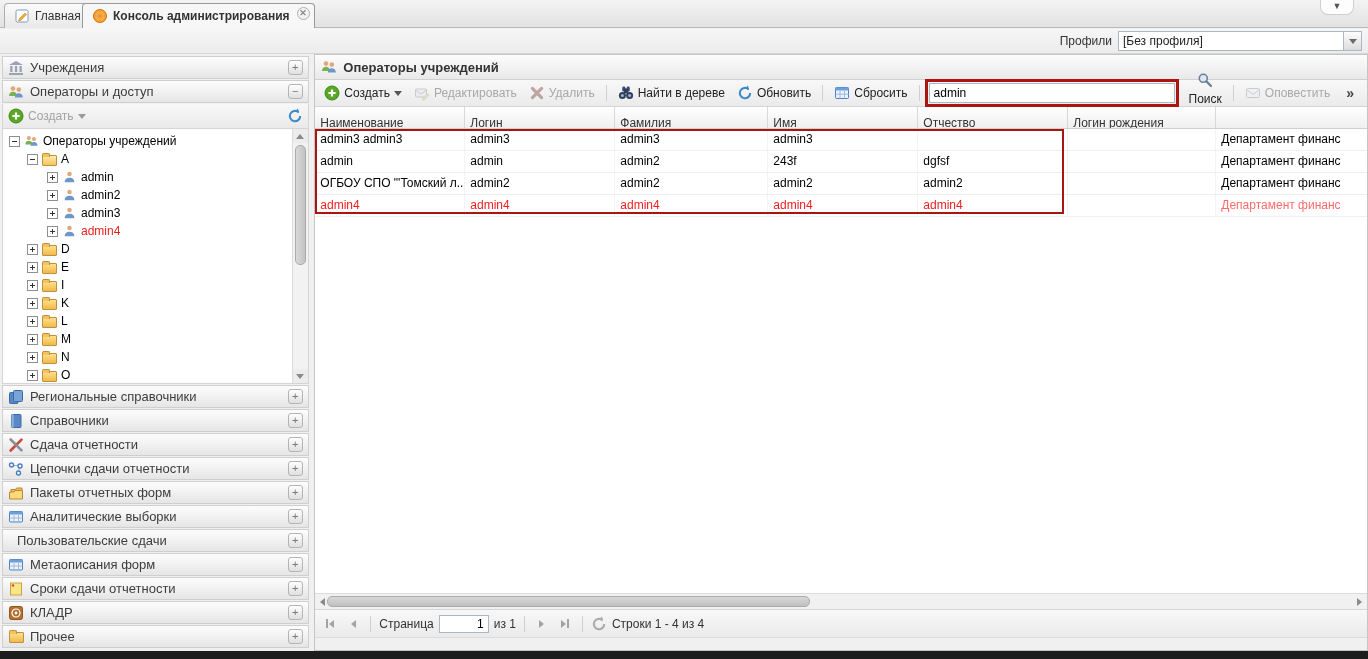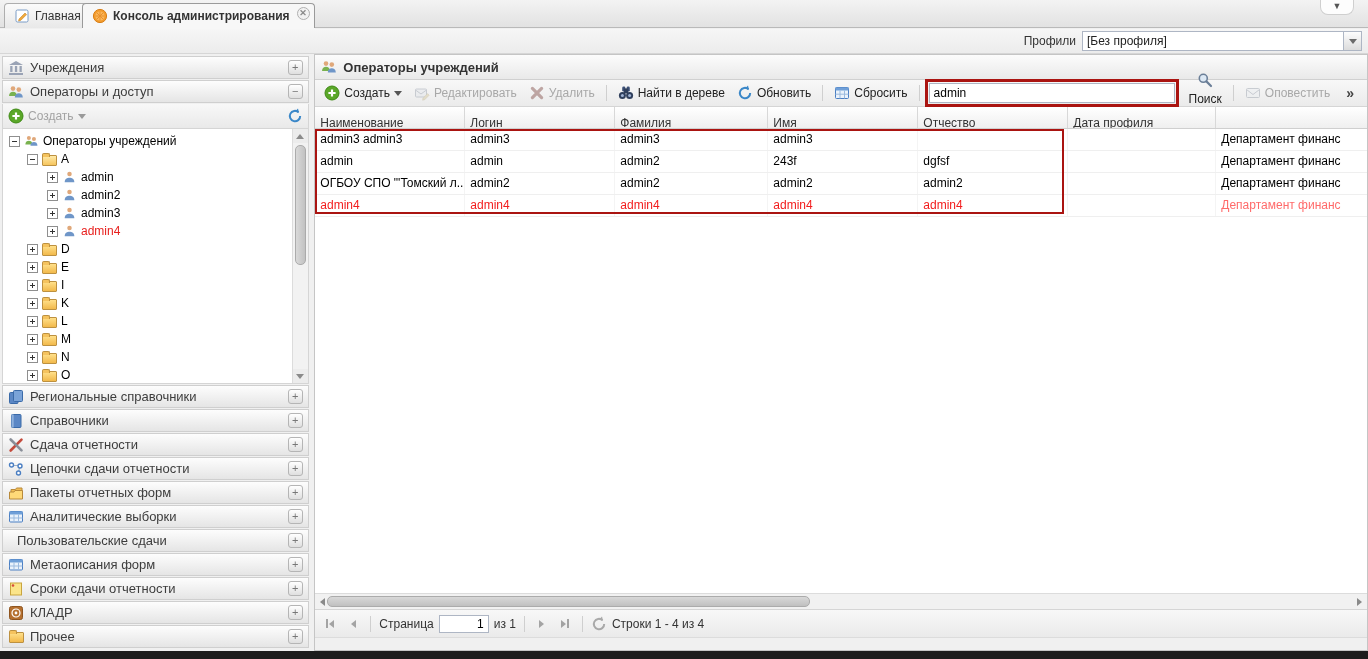--- a/index.html
+++ b/index.html
@@ -22,21 +22,21 @@
     border-radius:7px; background:#f2f2f2; color:#8a8a8a; font-size:9px; line-height:11px;
     text-align:center; cursor:pointer; }
   .chevron-pill { position:absolute; right:14px; top:0; width:34px; height:15px; background:#fdfdfd;
     border:1px solid #cfcfcf; border-top:none; border-radius:0 0 8px 8px; text-align:center;
     color:#555; font-size:9px; line-height:13px; cursor:pointer; }
 
   
   .profilebar { position:absolute; left:0; top:29px; width:1368px; height:25px;
     background:linear-gradient(#f6f6f6,#ececec); border-bottom:1px solid #d6d6d6;
     display:flex; align-items:center; justify-content:flex-end; padding-right:6px; gap:6px; }
-  .profile-select { width:280px; height:20px; background:#fff; border:1px solid #aeb6c4;
+  .profile-select { width:244px; height:20px; background:#fff; border:1px solid #aeb6c4;
     display:flex; align-items:center; position:relative; cursor:pointer; }
   .profile-select .val { flex:1; padding:0 4px; color:#222; }
   .select-arrow { width:18px; height:18px; background:linear-gradient(#fdfdfd,#dcdcdc);
     border-left:1px solid #aeb6c4; display:flex; align-items:center; justify-content:center; }
   .caret { width:0; height:0; border-left:4px solid transparent; border-right:4px solid transparent;
     border-top:5px solid #6b6b6b; }
 
   
   .content { position:absolute; left:0; top:54px; width:1368px; height:597px; display:flex; }
   .sidebar { width:341px; height:597px; display:flex; flex-direction:column; padding:2px;
@@ -593,21 +593,21 @@
         </div>
         <span class="overflow-btn">»</span>
       </div>
 
       <div class="grid-header">
         <div class="gh c0">Наименование</div>
         <div class="gh c1">Логин</div>
         <div class="gh c2">Фамилия</div>
         <div class="gh c3">Имя</div>
         <div class="gh c4">Отчество</div>
-        <div class="gh c5">Дата профиля</div>
+        <div class="gh c5">Логин рождения</div>
       </div>
 
       <div class="grid-body">
         <div class="gr">
           <div class="gc c0">admin3 admin3</div>
           <div class="gc c1">admin3</div>
           <div class="gc c2">admin3</div>
           <div class="gc c3">admin3</div>
           <div class="gc c4"></div>
           <div class="gc c5"></div>

